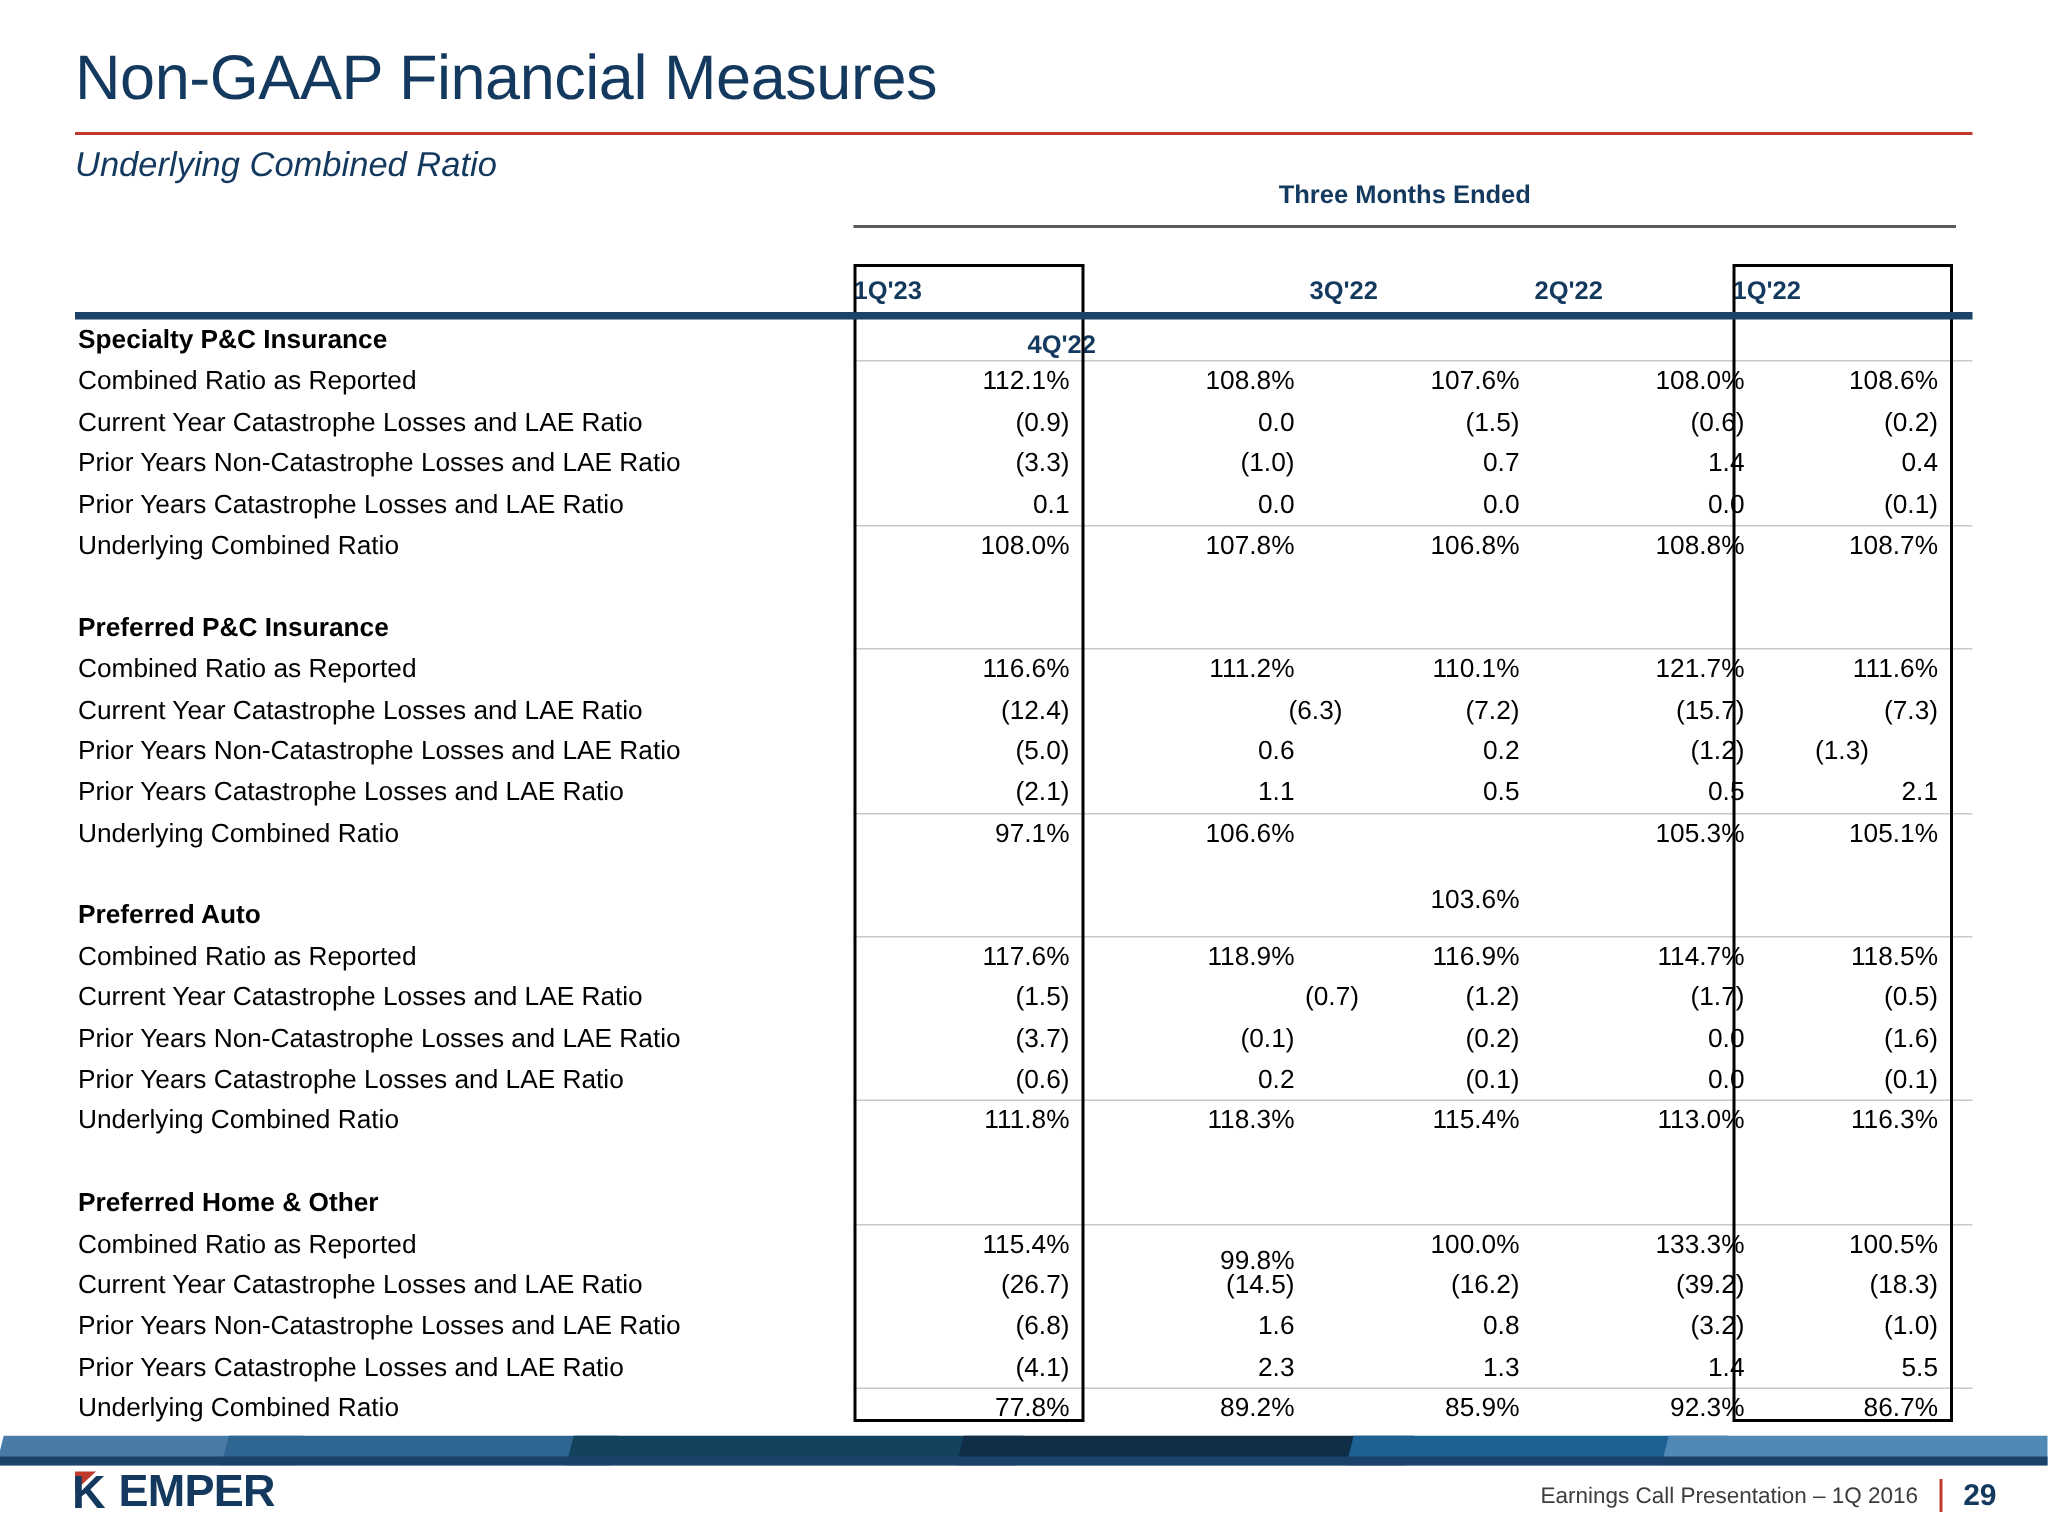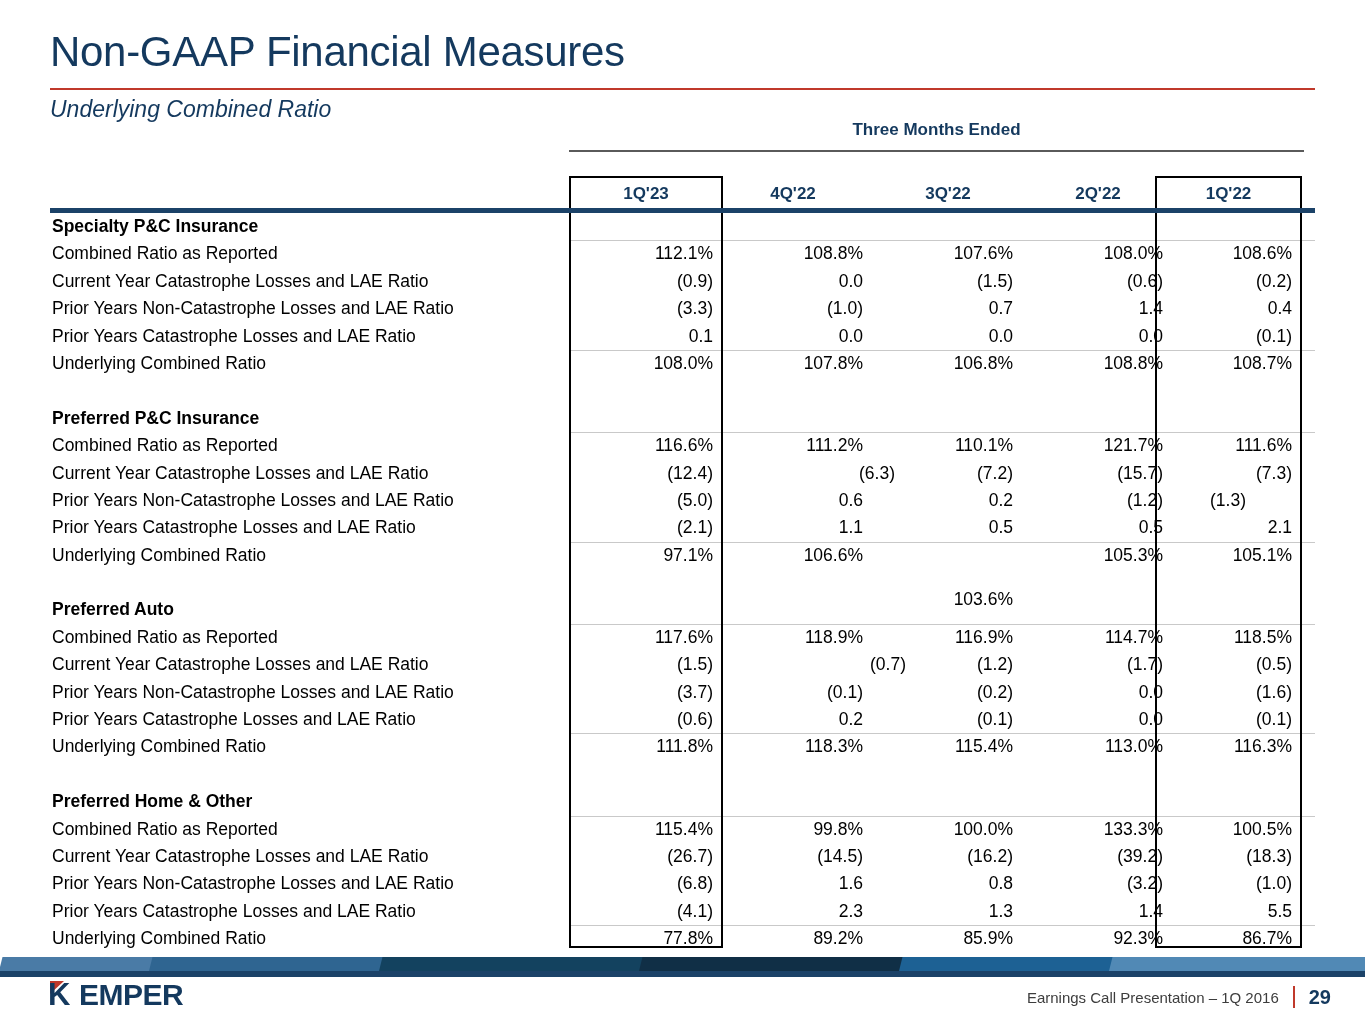--- a/index.html
+++ b/index.html
@@ -80,21 +80,21 @@
     left: 0px;
     top: 58px;
     width: 1265px;
     height: 32px;
   }
   .col-header {
     position: absolute;
     top: 0;
     height: 32px;
     line-height: 32px;
-    text-align: center;
+    text-align: left;
     font-size: 17px;
     font-weight: bold;
     color: #14395e;
   }
 
   
   #header-thick-rule {
     position: absolute;
     left: 0px;
     top: 88px;
@@ -253,21 +253,21 @@
 <div id="title-rule"></div>
 <div id="slide-subtitle">Underlying Combined Ratio</div>
 
 <div id="table-area">
 
   <div class="period-group-label">Three Months Ended</div>
   <div class="period-group-rule"></div>
 
   <div id="col-header-row">
       <div class="col-header" style="left: 519px; width: 154px;">1Q'23</div>
-      <div class="col-header" style="left: 668px; width: 150px;">4Q'22</div>
+      <div class="col-header" style="left: 635px; width: 150px; margin-top: 36px;">4Q'22</div>
       <div class="col-header" style="left: 823px; width: 150px;">3Q'22</div>
       <div class="col-header" style="left: 973px; width: 150px;">2Q'22</div>
       <div class="col-header" style="left: 1105px; width: 147px;">1Q'22</div>
     </div>
 
   <div id="header-thick-rule"></div>
 
   <div id="table-body">
       <div class="row section-head">
         <div class="row-label">Specialty P&amp;C Insurance</div>
@@ -400,21 +400,21 @@
         <div class="cell" style="left: 973px; width: 140px;">113.0%</div>
         <div class="cell" style="left: 1105px; width: 137px;">116.3%</div>
       </div>
       <div class="row spacer"></div>
       <div class="row section-head">
         <div class="row-label">Preferred Home &amp; Other</div>
       </div>
       <div class="row rule-top">
         <div class="row-label">Combined Ratio as Reported</div>
         <div class="cell" style="left: 519px; width: 144px;">115.4%</div>
-        <div class="cell" style="left: 673px; width: 140px;">99.8%</div>
+        <div class="cell" style="left: 673px; width: 140px; margin-top: 11px;">99.8%</div>
         <div class="cell" style="left: 823px; width: 140px;">100.0%</div>
         <div class="cell" style="left: 973px; width: 140px;">133.3%</div>
         <div class="cell" style="left: 1105px; width: 137px;">100.5%</div>
       </div>
       <div class="row">
         <div class="row-label">Current Year Catastrophe Losses and LAE Ratio</div>
         <div class="cell" style="left: 519px; width: 144px;">(26.7)</div>
         <div class="cell" style="left: 673px; width: 140px;">(14.5)</div>
         <div class="cell" style="left: 823px; width: 140px;">(16.2)</div>
         <div class="cell" style="left: 973px; width: 140px;">(39.2)</div>

